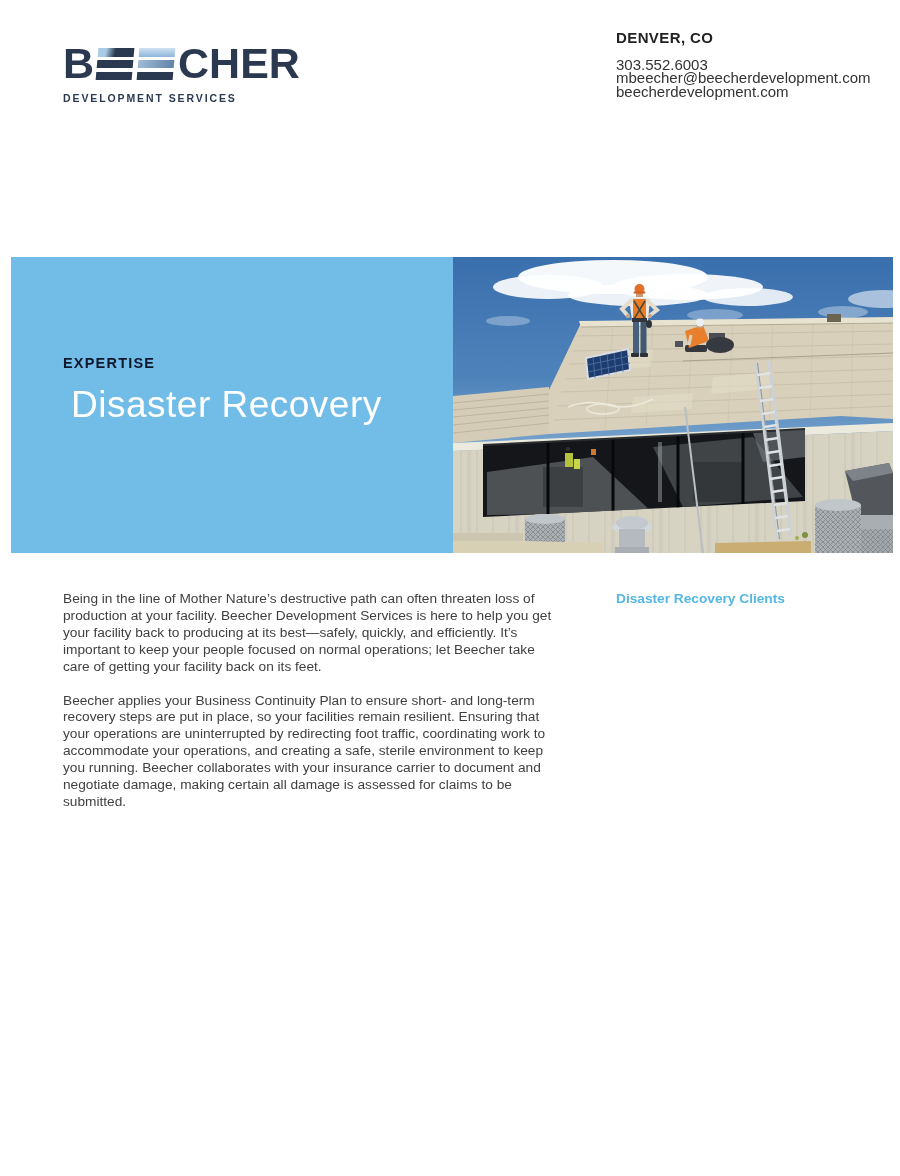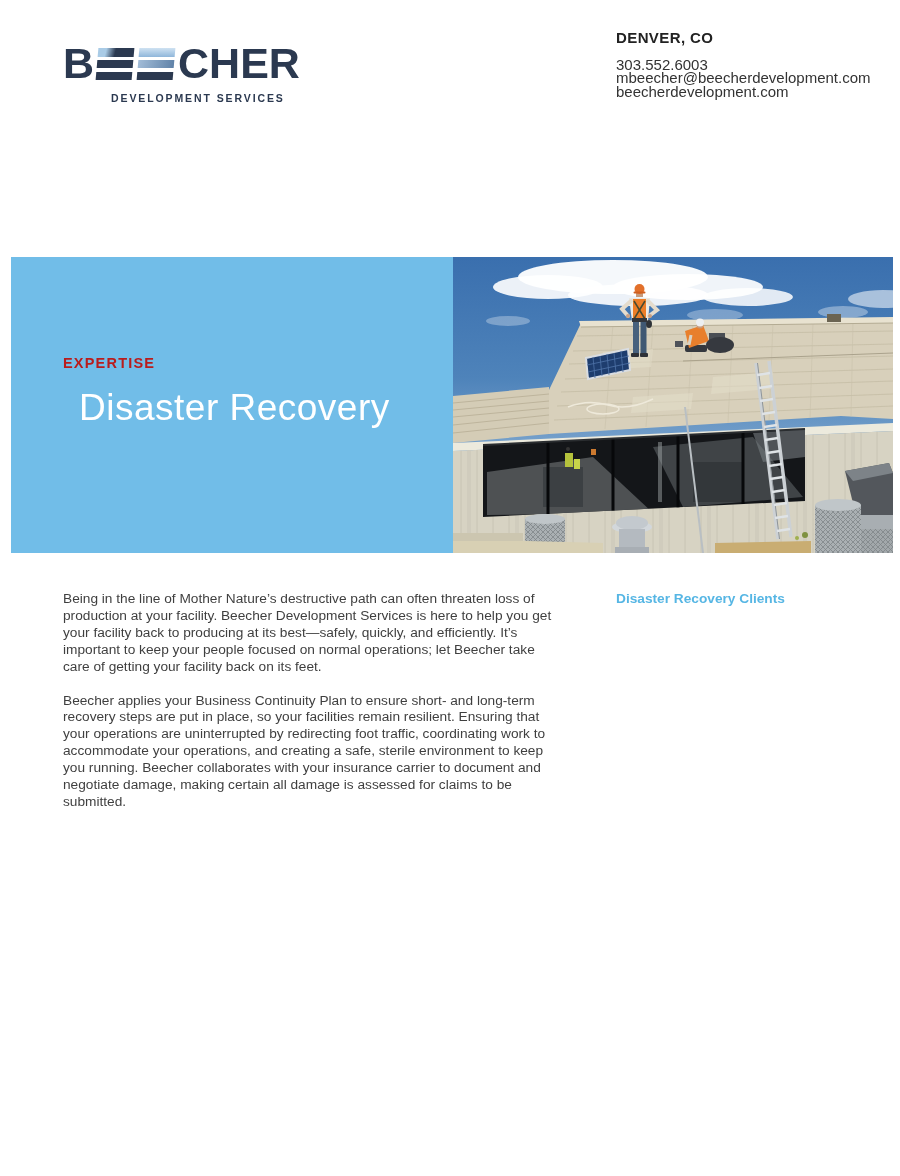--- a/index.html
+++ b/index.html
@@ -15,34 +15,34 @@
   .logo-ee { display:flex; gap:5px; margin:0 4px 0 3px; }
   .logo-e { width:36px; height:32px; display:flex; flex-direction:column;
     justify-content:space-between; transform:skewX(-5deg); }
   .logo-e .bar { height:8.5px; }
   .e1 .bar1 { background:linear-gradient(100deg,#a9cbe6 22%,#2b3950 48%); }
   .e1 .bar2, .e1 .bar3 { background:#2b3950; }
   .e2 .bar1 { background:linear-gradient(180deg,#cfe2f2,#8fb6da); }
   .e2 .bar2 { background:linear-gradient(100deg,#a3bdd8,#5f82a8); }
   .e2 .bar3 { background:#2b3950; }
   .logo-tagline { margin-top:7px; font-size:10.5px; font-weight:bold;
-    letter-spacing:1.9px; color:#2b3950;margin-left:48px; }
+    letter-spacing:1.9px; color:#2b3950; }
 
   .contact { position:absolute; left:616px; top:31px; font-size:15px;
     color:#333333; line-height:13.5px; }
   .contact-city { font-weight:bold; color:#222222; letter-spacing:0.4px; margin-bottom:13px; }
 
   
   .banner { position:absolute; left:11px; top:257px; width:882px; height:296px; }
   .banner-bg { position:absolute; inset:0; background:#71bde8; }
   .banner-text { position:absolute; left:52px; top:98px; }
   .eyebrow { font-size:14.5px; font-weight:bold; letter-spacing:1.2px;
-    color:#b91c1c; margin:0 0 13px 0; }
+    color:#0f172a; margin:0 0 13px 0; }
   .banner-title { font-size:37px; font-weight:normal; color:#ffffff;
-    letter-spacing:0.5px; margin:16px; }
+    letter-spacing:0.5px; margin:8px; }
   .photo { position:absolute; right:0; top:0; width:440px; height:296px; }
   .photo svg { display:block; width:100%; height:100%; }
 
   
   .content { position:absolute; left:63px; top:591px; width:790px; }
   .col-left { position:absolute; left:0; top:0; width:504px;
     font-size:13.7px; line-height:16.9px; color:#3f3f3f; }
   .col-left p { margin:0 8px 17px 0; }
   .col-right { position:absolute; left:553px; top:0; width:240px;
     font-size:13.7px; line-height:16.5px; color:#3f3f3f; }

